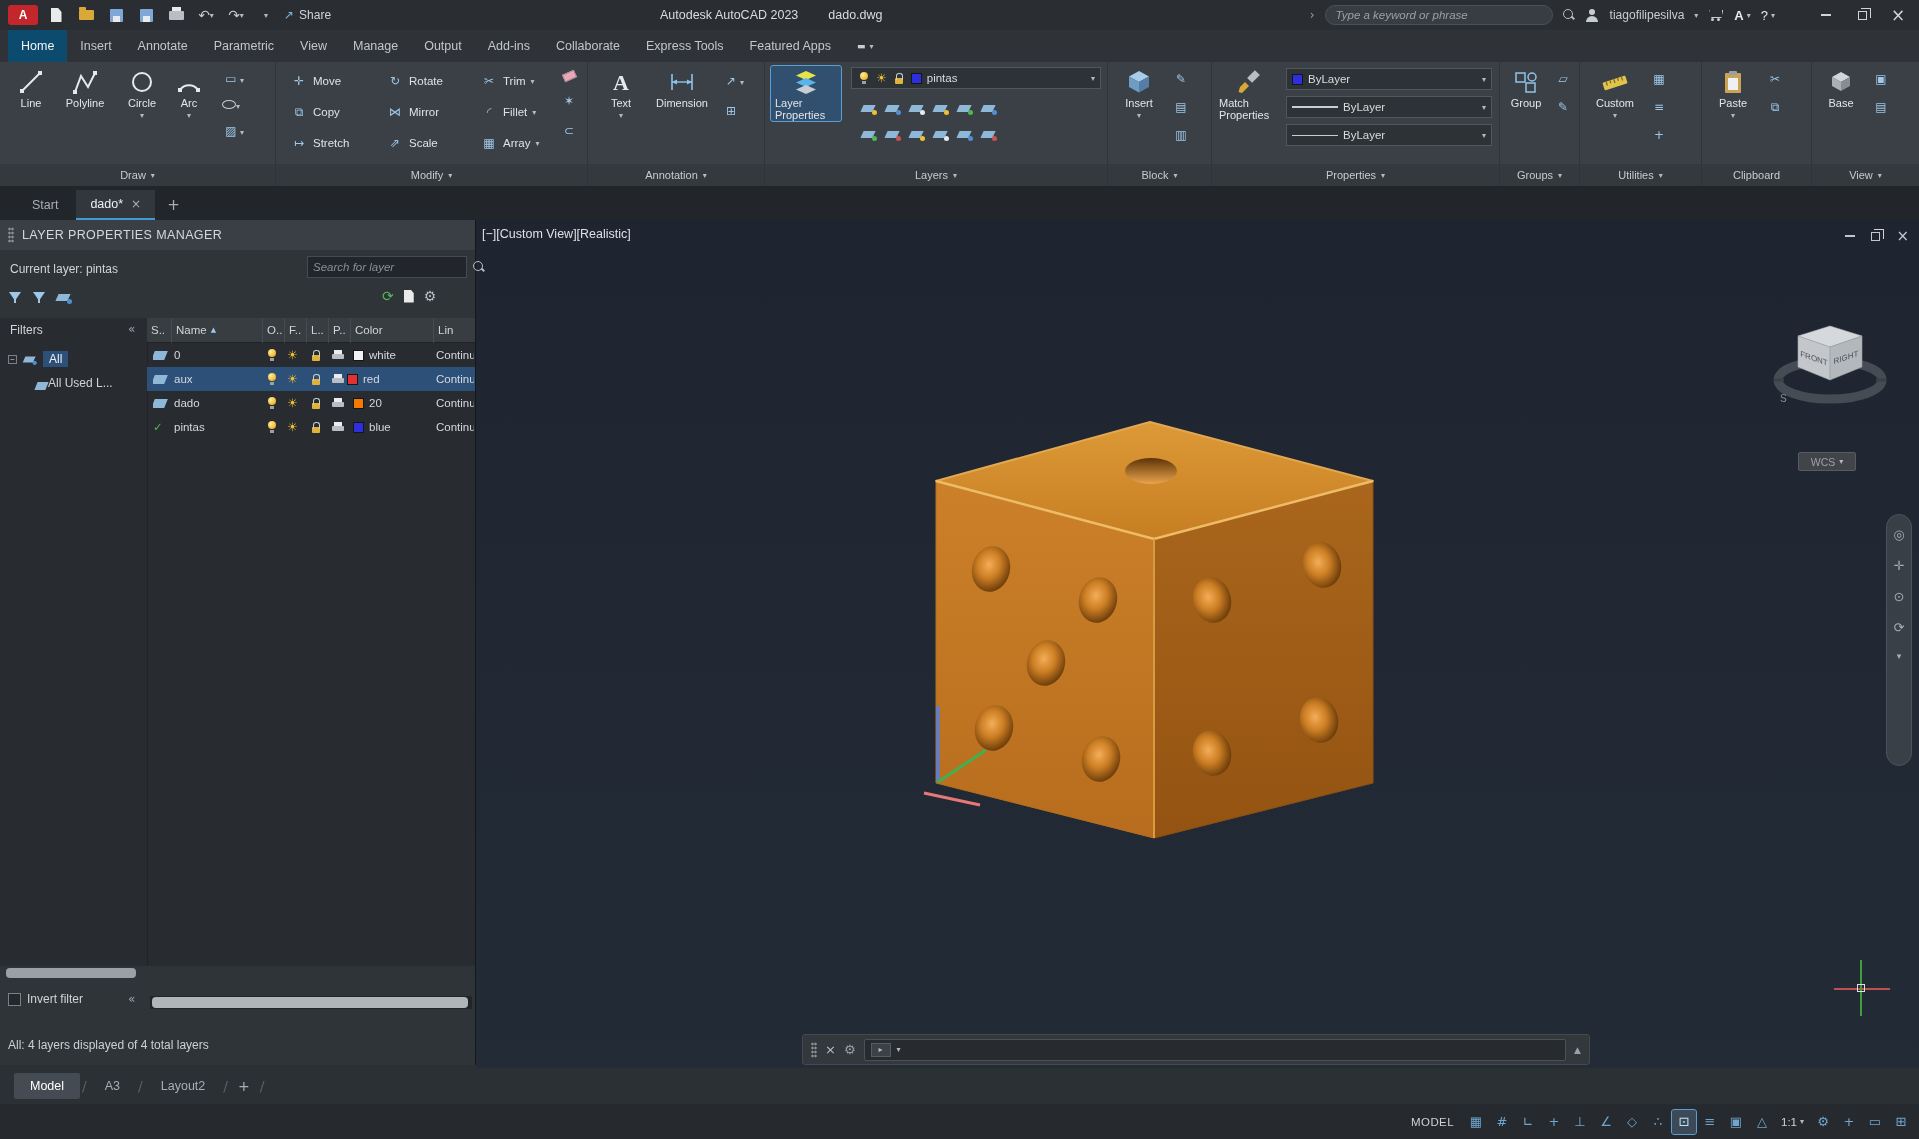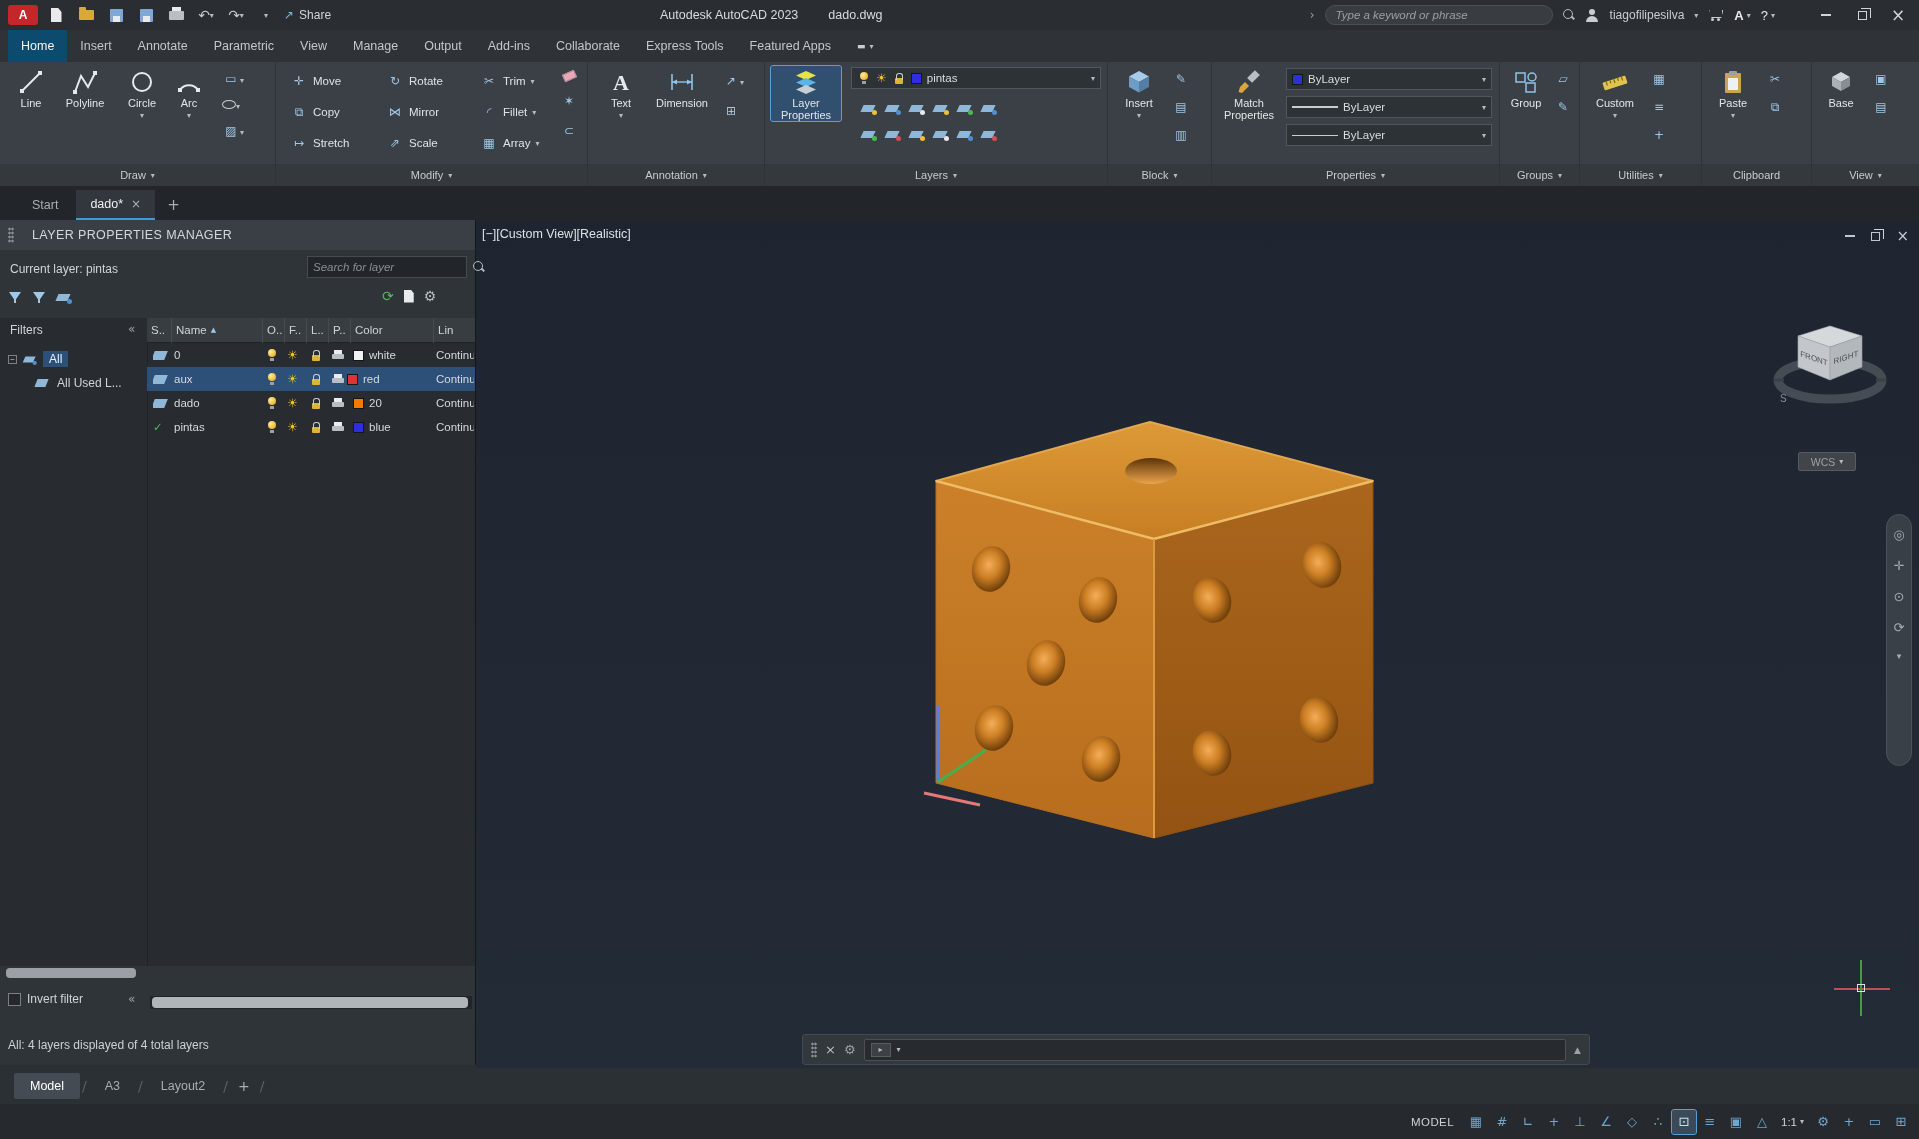--- a/index.html
+++ b/index.html
@@ -43,21 +43,21 @@
   .ic-restore::before{content:"";position:absolute;left:2px;top:-4px;width:9px;height:9px;border:1.4px solid #d0d4d8;border-bottom:none;border-left:none}
   
   .ribbontabs{position:absolute;left:0;top:30px;width:1919px;height:32px;background:#2f3337;display:flex;align-items:stretch;padding-left:8px;z-index:39}
   .rtab{display:flex;align-items:center;padding:0 13px;color:#c2c7cc;font-size:12.5px;cursor:default}
   .rtab.active{background:#0c4a6e;color:#f2f4f6}
   
   .ribbon{position:absolute;left:0;top:62px;width:1919px;height:124px;background:#3b4046;z-index:38}
   .panel{position:absolute;top:0;height:124px;border-right:1px solid #30343a}
   .plabel{position:absolute;left:0;right:0;bottom:0;height:22px;background:#34393e;color:#c6cbd0;font-size:11px;display:flex;align-items:center;justify-content:center;gap:5px}
   .bb{position:absolute;top:4px;display:flex;flex-direction:column;align-items:center;gap:2px;border-radius:2px;padding-top:3px}
-  .bb .lbl{font-size:11px;color:#e2e5e8;text-align:center;line-height:12px;white-space:pre-line}
+  .bb .lbl{font-size:11px;color:#e2e5e8;text-align:left;line-height:12px;white-space:pre-line}
   .bb.hl{background:#31506f;outline:1px solid #5a9fd4}
   .mcell{position:absolute;display:flex;align-items:center;gap:5px;font-size:11.5px;color:#dfe2e5;white-space:nowrap}
   .fld{position:absolute;display:flex;align-items:center;background:#2d3237;border:1px solid #50565c;height:22px;padding:0 5px;gap:5px;font-size:11.5px;color:#d8dcdf}
   .fld .sp{flex:1}
   .swatch{display:inline-block;width:11px;height:11px;border:1px solid #14171a}
   .ls{display:inline-block;width:46px;height:2px;background:#c8cdd2}
   .ic-bulb{width:14px;height:14px;position:relative;display:inline-block}
   .ic-bulb::before{content:"";position:absolute;left:3px;top:1px;width:8px;height:8px;border-radius:50%;background:radial-gradient(circle at 35% 35%,#ffeaa4,#f2c037 60%,#c89020)}
   .ic-bulb::after{content:"";position:absolute;left:5px;top:10px;width:4px;height:3px;background:#9aa0a6}
   .sun{color:#f0c030;font-size:12px;line-height:14px}
@@ -76,21 +76,21 @@
   .ic-funnel::before{content:"";position:absolute;left:1px;top:2px;width:12px;height:7px;background:#9ec7e8;clip-path:polygon(0 0,100% 0,60% 100%,40% 100%)}
   .ic-funnel::after{content:"";position:absolute;left:6px;top:8px;width:2px;height:5px;background:#9ec7e8}
   .ic-erase{width:13px;height:8px;background:#e8a8b8;border:1px solid #b08894;transform:rotate(-25deg);display:inline-block}
   .ic-ellipse{width:14px;height:9px;border:1.6px solid #c8cdd2;border-radius:50%;display:inline-block}
   
   .filetabs{position:absolute;left:0;top:186px;width:1919px;height:34px;background:#22262a;display:flex;align-items:flex-end;padding-left:18px;gap:4px;z-index:37}
   .ftab{height:30px;display:flex;align-items:center;gap:8px;padding:0 14px;color:#a8aeb4;font-size:12.5px}
   .ftab.active{background:#31373d;color:#eef1f3;border-bottom:2px solid #3e9bd6}
   
   .pal{position:absolute;left:0;top:220px;width:476px;height:845px;background:#2f3439;border-right:1px solid #15181b;z-index:30}
-  .pal-header{height:30px;background:#3a3f45;display:flex;align-items:center;padding-left:8px;gap:18px;color:#d4d8dc;font-size:12.5px;letter-spacing:.4px}
+  .pal-header{height:30px;background:#3a3f45;display:flex;align-items:center;padding-left:8px;gap:8px;color:#d4d8dc;font-size:12.5px;letter-spacing:.4px}
   .grip{width:6px;height:16px;background-image:radial-gradient(#8a9096 1px,transparent 1.2px);background-size:3px 4px;display:inline-block}
   .psearch{position:absolute;right:8px;top:36px;width:160px;height:22px;background:#22262a;border:1px solid #454b51;display:flex;align-items:center;padding:0 5px;gap:4px}
   .psearch input{flex:1;background:transparent;border:none;outline:none;color:#c8cdd2;font-style:italic;font-size:11.5px;font-family:"Liberation Sans",sans-serif}
   .psearch input::placeholder{color:#8a9097;font-style:italic}
   .lowpane{position:absolute;left:0;top:98px;right:0;height:648px;background:#282c31}
   .vline{position:absolute;left:147px;top:98px;width:1px;height:648px;background:#1f2327}
   .gridhead{position:absolute;left:147px;top:98px;right:0;height:25px;background:#383d42;border-bottom:1px solid #1f2327}
   .hc{position:absolute;top:0;height:25px;line-height:25px;font-size:11.5px;color:#cfd4d8;border-right:1px solid #454b51;padding-left:4px;overflow:hidden;white-space:nowrap}
   .lrow{position:absolute;left:147px;right:0;height:24px}
   .lrow.sel{background:#2d5079}
@@ -645,21 +645,21 @@
   <div class="lowpane"></div>
   <div class="vline"></div>
 
   <div class="abs" style="left:10px;top:103px;color:#cfd4d8">Filters</div>
   <span class="g" data-glyph="«" style="position:absolute;left:128px;top:102px;color:#9aa0a6"></span>
   <div class="abs" style="left:8px;top:131px;display:flex;align-items:center;gap:5px">
     <span class="treebox">−</span>
     <span class="lyr d-b" style="transform:scale(.85)"></span>
     <span style="background:#2d5079;padding:1px 6px;color:#eef1f4">All</span>
   </div>
-  <div class="abs" style="left:36px;top:156px;display:flex;align-items:center;gap:10px">
+  <div class="abs" style="left:36px;top:156px;display:flex;align-items:flex-end;gap:1px">
     <span class="ic-sheet" style="width:11px;height:8px"></span>
     <span>All Used L...</span>
   </div>
 
   <div class="gridhead">
     <span class="hc" style="left:0;width:25px">S..</span>
     <span class="hc" style="left:25px;width:91px;display:flex;align-items:center;gap:4px">
         <span>Name</span>
         <span class="g" data-glyph="▲" style="font-size:7px;color:#9ec7e8"></span>
       </span>

